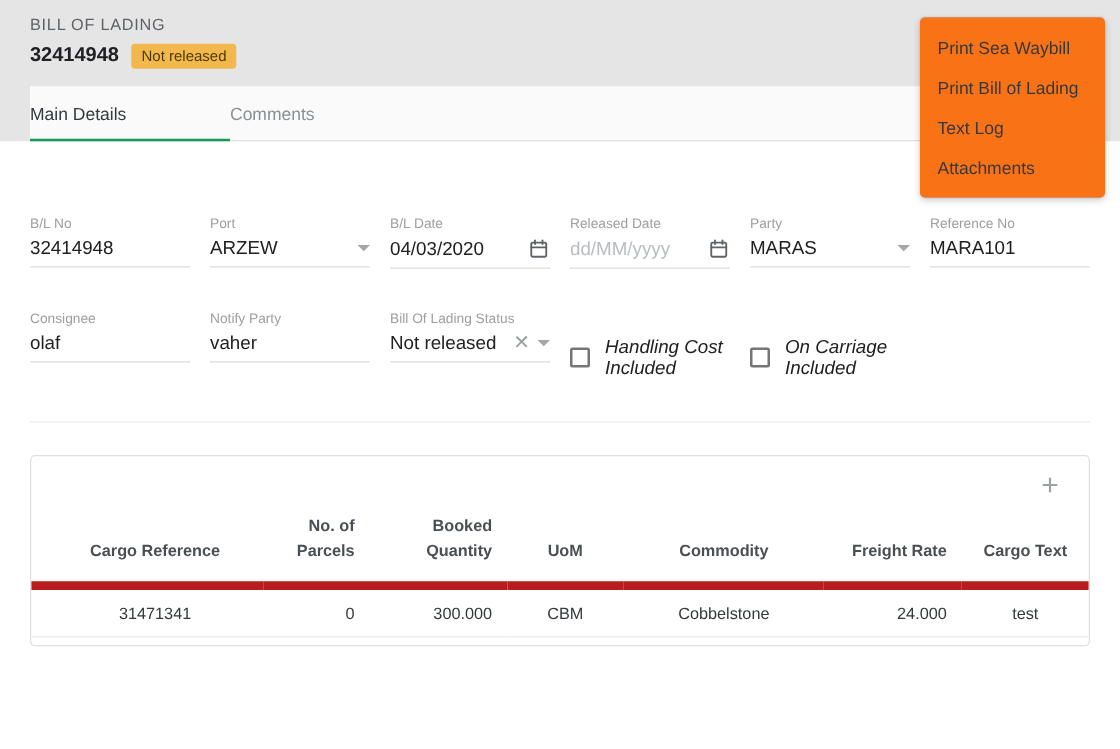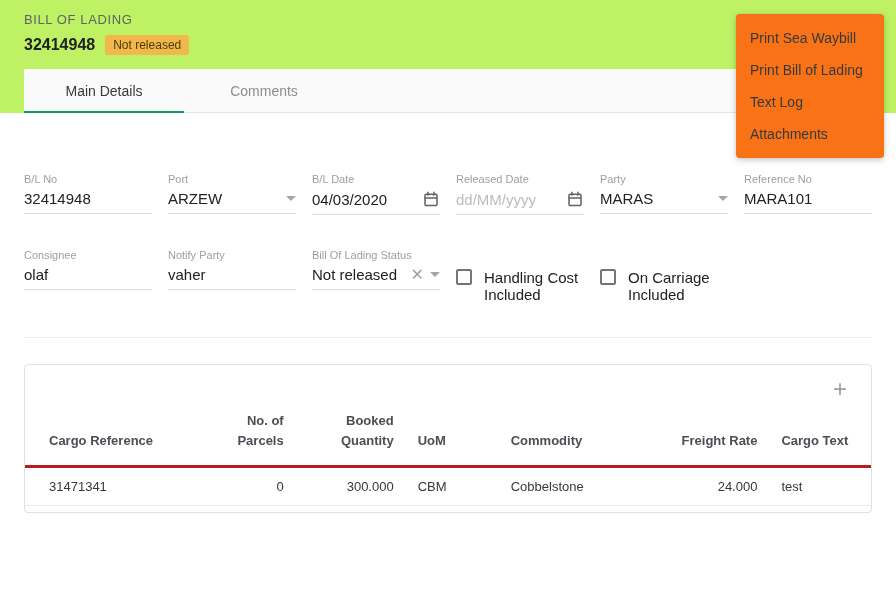--- a/index.html
+++ b/index.html
@@ -13,35 +13,35 @@
   }
   :root {
     --accent: #109d58;
     --badge-bg: #f2b84b;
     --badge-text: #4c3a05;
     --label-gray: #9e9e9e;
     --line: #dcdcdc;
   }
 
   
-  .page-header { background: #bef264; padding: 12px 24px 0; }
+  .page-header { background: #e5e5e5; padding: 12px 24px 0; }
   .page-title {
     font-size: 13px; color: #5f6368; letter-spacing: 0.6px;
   }
   .doc-row { display: flex; align-items: center; gap: 10px; margin-top: 8px; }
   .doc-number { font-size: 16px; font-weight: bold; color: #202124; }
   .status-badge {
     background: var(--badge-bg); color: var(--badge-text);
     font-size: 12px; padding: 3px 8px; border-radius: 3px;
   }
 
   
   .tab-bar { display: flex; margin-top: 14px; border-bottom: 1px solid #e4e4e4; background: #fafafa; }
   .tab {
-    width: 160px; text-align: center; font-size: 14px;
+    width: 160px; font-size: 14px;
     padding: 14px 0 13px; color: #8a8f94; cursor: pointer; position: relative;
   }
   .tab.active { color: #35393d; }
   .tab.active::after {
     content: ""; position: absolute; left: 0; right: 0; bottom: -1px;
     height: 2px; background: var(--accent);
   }
 
   
   .context-menu {
@@ -68,21 +68,21 @@
   }
   .field-value { font-size: 15px; color: #212121; flex: 1; white-space: nowrap; }
   .field-value.placeholder { color: #b9bdc1; }
   .caret-icon {
     width: 0; height: 0; border-left: 5px solid transparent; border-right: 5px solid transparent;
     border-top: 5px solid #a6a6a6; margin-left: 6px; cursor: pointer;
   }
   .clear-icon { color: #9aa0a6; font-size: 16px; line-height: 1; margin-left: 6px; cursor: pointer; }
   .calendar-icon { margin-left: 6px; cursor: pointer; display: inline-flex; }
 
-  .checkbox-field { display: flex; align-items: flex-start; gap: 12px; margin-top: 20px; cursor: pointer; }
+  .checkbox-field { display: flex; align-items: center; gap: 12px; margin-top: 20px; cursor: pointer; font-style: italic; }
   .checkbox-box {
     width: 16px; height: 16px; border: 2px solid #757575; border-radius: 2px; background: #fff; flex: none;
   }
   .checkbox-label { font-size: 15px; color: #212121; }
 
   
   .section-divider { border: none; border-top: 1px solid #ececec; margin: 34px 0 0; }
 
   
   .cargo-card {
@@ -94,23 +94,23 @@
     font-size: 24px; font-weight: 300; color: #9aa0a6; line-height: 20px; cursor: pointer;
     background: none; border: none; padding: 0 2px;
   }
   table.cargo-table { width: 100%; border-collapse: collapse; table-layout: fixed; }
   .cargo-table th {
     font-size: 13px; font-weight: bold; color: #4a4f54;
     padding: 6px 12px 14px; vertical-align: bottom; line-height: 1.55;
   }
   .cargo-table td {
     font-size: 13px; color: #35393d; padding: 11px 12px;
-    border-top: 3px solid #b91c1c; border-bottom: 1px solid #ebebeb;
-  }
-  .col-left { text-align: left; }
+    border-top: 7px solid #b91c1c; border-bottom: 1px solid #ebebeb;
+  }
+  .col-left { text-align: center; }
   .col-right { text-align: right; }
   .cargo-table th:first-child, .cargo-table td:first-child { padding-left: 24px; }
   .cargo-table .sp { padding: 0; border: none; height: 6px; }
 </style>
 </head>
 <body>
 
 <div class="page-header">
   <div class="page-title">BILL OF LADING</div>
   <div class="doc-row">

